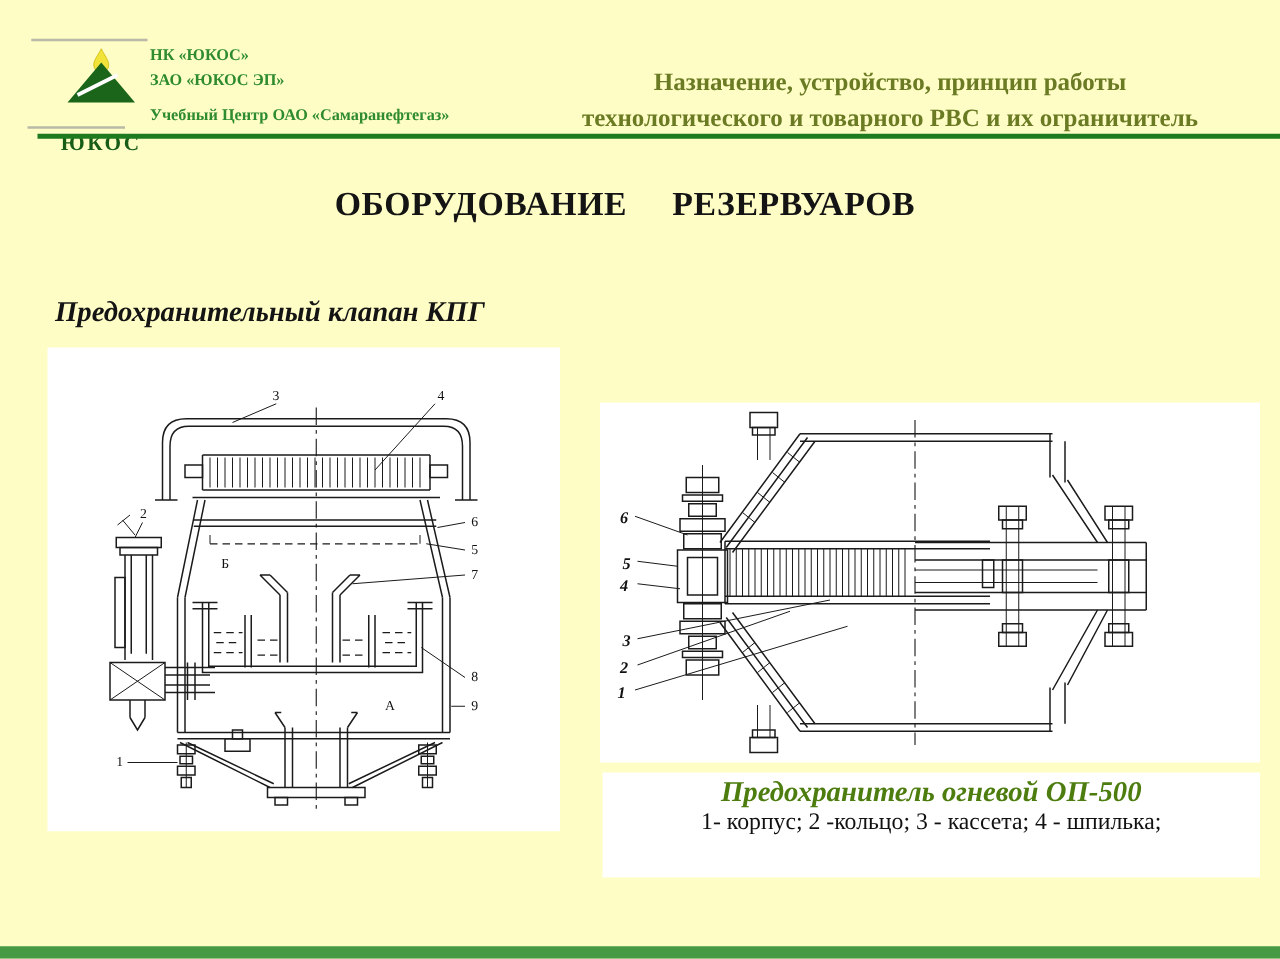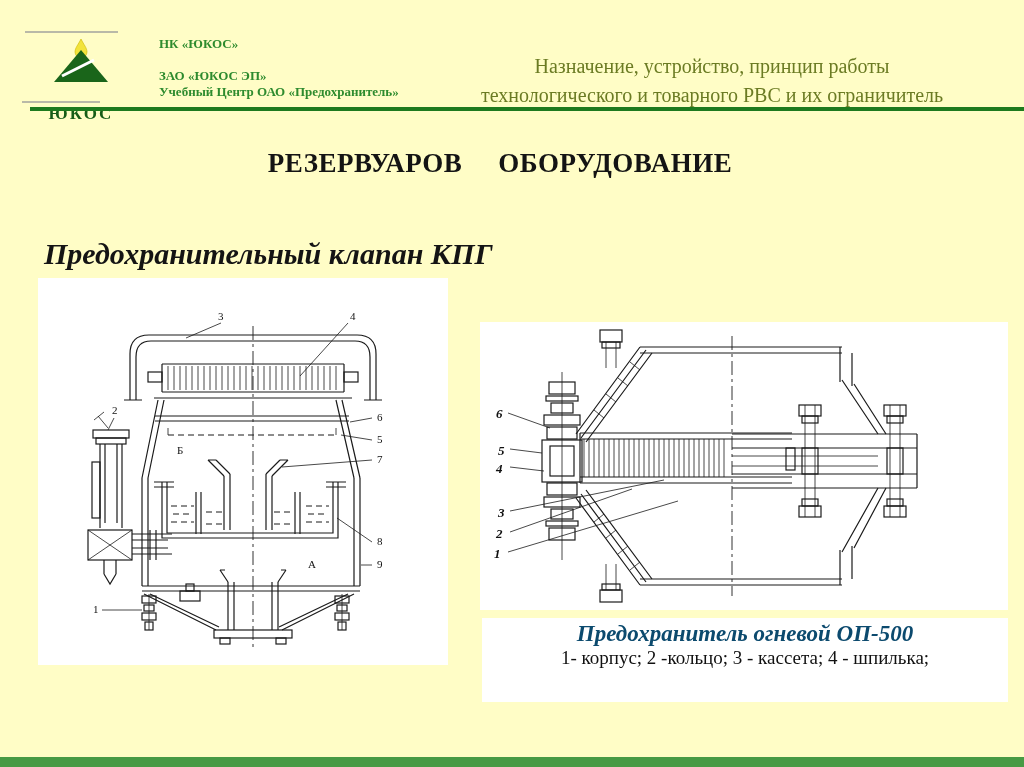--- a/index.html
+++ b/index.html
@@ -5,34 +5,34 @@
   html,body{margin:0;padding:0;}
   .slide{
     position:relative; width:1024px; height:767px; overflow:hidden;
     background:#FFFDC6;
     font-family:"Liberation Serif", serif;
   }
   
   .bevel-line{position:absolute; height:2px; background:#b9b9a8;}
   .logo-wrap{position:absolute; left:44px; top:38px; width:74px; text-align:center;}
   .logo-text{margin-top:16px; font-weight:bold; font-size:17px; letter-spacing:2px; color:#175c17;}
-  .org-line{position:absolute; left:120px; color:#2e8b2e; font-weight:bold; font-size:13px; white-space:nowrap;margin-left:39px;}
+  .org-line{position:absolute; left:120px; color:#2e8b2e; font-weight:bold; font-size:13px; white-space:nowrap;}
   .hdr-title{position:absolute; left:410px; top:52px; width:604px; text-align:center;
-    color:#6b7b23; font-weight:normal; font-size:20px; line-height:29px;}
+    color:#6b7b23; font-weight:bold; font-size:20px; line-height:29px;}
   .divider{position:absolute; left:30px; right:0; top:107px; height:4px; background:#1e7a1e;}
   
   .heading{position:absolute; left:0; top:148px; width:1000px; display:flex; justify-content:center; gap:36px;
     font-weight:bold; font-size:27px; color:#141414; letter-spacing:0.5px;}
-  .subtitle{position:absolute; left:44px; top:237px; font-weight:bold; font-style:italic; font-size:30px; color:#141414;}
+  .subtitle{position:absolute; left:44px; top:237px; font-weight:bold; font-style:italic; font-size:23px; color:#141414;}
   
   .figure-box{position:absolute; background:#ffffff;}
   .fig-left{left:38px; top:278px; width:410px; height:387px;}
   .fig-right{left:480px; top:322px; width:528px; height:288px;}
   .caption-box{position:absolute; left:482px; top:618px; width:526px; height:84px; background:#ffffff; text-align:center;}
-  .caption-title{margin-top:3px; font-weight:bold; font-style:italic; font-size:23px; color:#0c4a6e;}
+  .caption-title{margin-top:3px; font-weight:bold; font-style:italic; font-size:23px; color:#4d7c0f;}
   .caption-line{font-size:19px; line-height:21px; color:#111;}
   .footer-bar{position:absolute; left:0; right:0; bottom:0; height:10px; background:#479a44;}
   
   svg.diagram{display:block;}
   .ln{stroke:#1b1b1b; fill:none; stroke-width:1.2;}
   .ln-thin{stroke:#1b1b1b; fill:none; stroke-width:0.8;}
   .axis{stroke:#1b1b1b; fill:none; stroke-width:0.9; stroke-dasharray:14 4 3 4;}
   .dash{stroke:#1b1b1b; fill:none; stroke-width:1; stroke-dasharray:6 4;}
   .blk{fill:none; stroke:#1b1b1b; stroke-width:1.2;}
   .fig-labels text{font:11px "Liberation Serif", serif; fill:#111;}
@@ -49,33 +49,33 @@
     <svg width="62" height="46" viewBox="0 0 62 46">
       <path d="M31,1 C28,7 25,10 25,14 a6,6 0 0 0 12,0 C37,10 34,7 31,1 Z" fill="#F2E33B" stroke="#c9b500" stroke-width="0.6"></path>
       <polygon points="31,12 58,44 4,44" fill="#1a651a"></polygon>
       <line x1="12" y1="38" x2="44" y2="22" stroke="#ffffff" stroke-width="3"></line>
     </svg>
     <div class="logo-text">ЮКОС</div>
   </div>
   <div class="bevel-line" style="left:22px; top:101px; width:78px;"></div>
 
   <div class="org-line" style="top:36px;">НК «ЮКОС»</div>
-  <div class="org-line" style="top:68px;">ЗАО «ЮКОС ЭП»</div>
-  <div class="org-line" style="top:84px;">Учебный Центр ОАО «Предохранитель»</div>
+  <div class="org-line" style="top:56px;">ЗАО «ЮКОС ЭП»</div>
+  <div class="org-line" style="top:84px;">Учебный Центр ОАО «Самаранефтегаз»</div>
 
   <div class="hdr-title">
     <div>Назначение, устройство, принцип работы</div>
     <div>технологического и товарного РВС и их ограничитель</div>
   </div>
 
   <div class="divider"></div>
 
   <div class="heading">
+    <span>ОБОРУДОВАНИЕ</span>
     <span>РЕЗЕРВУАРОВ</span>
-    <span>ОБОРУДОВАНИЕ</span>
   </div>
 
   <div class="subtitle">Предохранительный клапан КПГ</div>
 
   <div class="figure-box fig-left">
     <svg class="diagram" width="410" height="387" viewBox="0 0 410 387">
 
       <path class="axis" d="M215,48 V372"></path>
 
       <path class="ln" d="M92,122 V76 Q92,57 111,57 H319 Q338,57 338,76 V122"></path>

